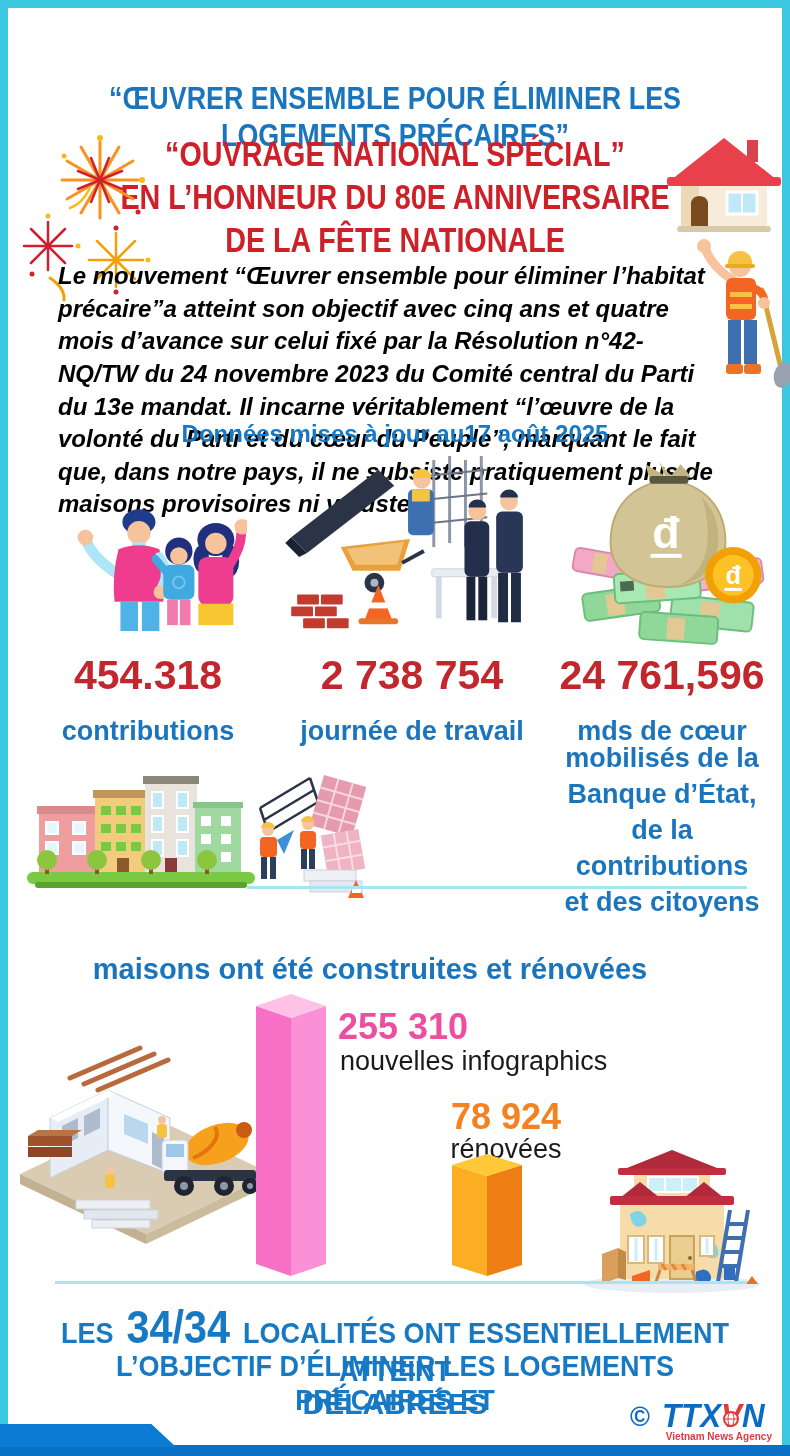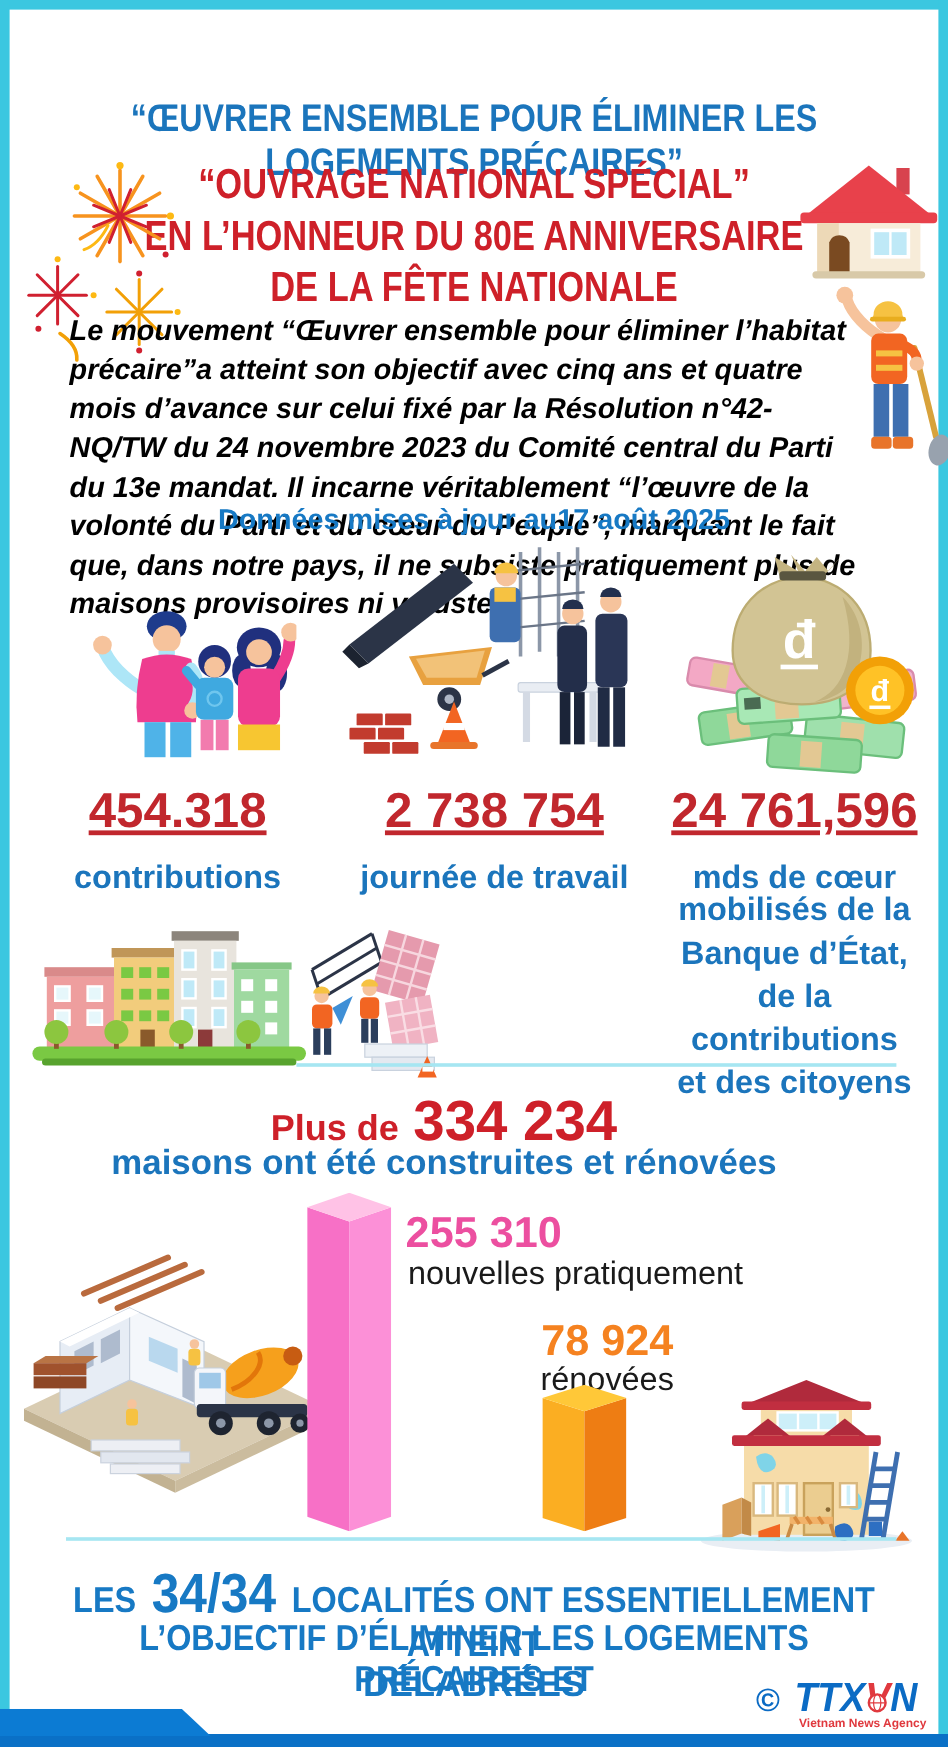--- a/index.html
+++ b/index.html
@@ -14,21 +14,21 @@
 
   .movement{top:20px;font-size:44px;font-weight:bold;color:#2FA8E1;letter-spacing:2px;}
   .quote-title{top:80px;font-size:32px;font-weight:bold;color:#1B75BC;transform:scaleX(0.84);}
   .red-line{font-size:35px;font-weight:bold;color:#CE2029;transform:scaleX(0.82);}
   .rl1{top:134px;} .rl2{top:177px;} .rl3{top:220px;}
 
   .intro{top:260px;left:58px;width:664px;font-style:italic;font-size:24px;line-height:1.36;
          color:#000;text-align:left;font-weight:bold;}
   .updated{top:420px;font-size:24px;font-weight:bold;color:#1779C4;}
 
-  .stat-num{top:652px;font-size:41px;font-weight:bold;color:#C1272D;text-align:center;text-decoration:underline;}
+  .stat-num{top:652px;font-size:41px;font-weight:bold;color:#C1272D;text-align:center;}
   .stat-lab{top:700px;font-size:27px;font-weight:bold;color:#1B75BC;text-align:center;margin-top:16px;}
   .sn1{left:28px;width:240px;} .sn2{left:282px;width:260px;} .sn3{left:542px;width:240px;}
   .stat-extra{top:740px;left:542px;width:240px;font-size:27px;font-weight:bold;color:#1B75BC;
               text-align:center;line-height:36px;}
 
   .cyan-line{height:3px;background:#A6E6F2;}
 
   .total-line{top:906px;left:0;width:740px;text-align:center;color:#CE2029;}
   .total-prefix{font-size:30px;font-weight:bold;margin-right:12px;}
   .total-value{font-size:47px;font-weight:bold;}
@@ -383,23 +383,20 @@
     <rect x="49" y="81" width="6" height="20" fill="#2B3E5C"></rect>
     <rect x="57" y="81" width="6" height="20" fill="#2B3E5C"></rect>
     <rect x="52" y="102" width="52" height="11" fill="#EDF1F6" stroke="#C9D2DE"></rect>
     <rect x="58" y="113" width="52" height="11" fill="#E4E9F0" stroke="#C9D2DE"></rect>
     <polygon points="104,112 112,130 96,130" fill="#F26522"></polygon>
     <rect x="100" y="121" width="9" height="4" fill="#FFFFFF"></rect>
   </svg>
 
   <div class="abs cyan-line" style="left:247px;top:886px;width:500px"></div>
 
-  <div class="abs total-line">
-    <span class="total-prefix">Plus de</span><span class="total-value">334 234</span>
-  </div>
   <div class="abs total-label">maisons ont été construites et rénovées</div>
 
   <svg class="abs" style="left:12px;top:1022px" width="268" height="228" viewBox="0 0 268 228">
     <polygon points="8,152 134,92 260,152 134,212" fill="#D9CCB2"></polygon>
     <polygon points="8,152 134,212 134,222 8,162" fill="#C2B292"></polygon>
     <polygon points="260,152 134,212 134,222 260,162" fill="#CBBC9E"></polygon>
     <g stroke="#B96A3D" stroke-width="5" stroke-linecap="round">
       <line x1="58" y1="56" x2="128" y2="26"></line>
         <line x1="72" y1="62" x2="142" y2="32"></line>
         <line x1="86" y1="68" x2="156" y2="38"></line>
@@ -434,21 +431,21 @@
     <circle cx="238" cy="164" r="8" fill="#1E2430"></circle>
       <circle cx="238" cy="164" r="3" fill="#8C97A8"></circle>
   </svg>
 
   <svg class="abs" style="left:256px;top:994px" width="70" height="282" viewBox="0 0 70 282">
     <polygon points="0,12 35,24 35,282 0,270" fill="#F770C6"></polygon>
     <polygon points="70,12 35,24 35,282 70,270" fill="#FC90D7"></polygon>
     <polygon points="35,0 70,12 35,24 0,12" fill="#FFC2E6"></polygon>
   </svg>
   <div class="abs bar-num-pink">255 310</div>
-  <div class="abs bar-cat-pink">nouvelles pratiquement</div>
+  <div class="abs bar-cat-pink">nouvelles infographics</div>
 
   <div class="abs bar-num-orange">78 924</div>
   <div class="abs bar-cat-orange">rénovées</div>
   <svg class="abs" style="left:452px;top:1154px" width="70" height="122" viewBox="0 0 70 122">
     <polygon points="0,11 35,22 35,122 0,111" fill="#FBAE22"></polygon>
     <polygon points="70,11 35,22 35,122 70,111" fill="#EE7D13"></polygon>
     <polygon points="35,0 70,11 35,22 0,11" fill="#FFC838"></polygon>
   </svg>
 
   <svg class="abs" style="left:578px;top:1144px" width="188" height="150" viewBox="0 0 188 150">

